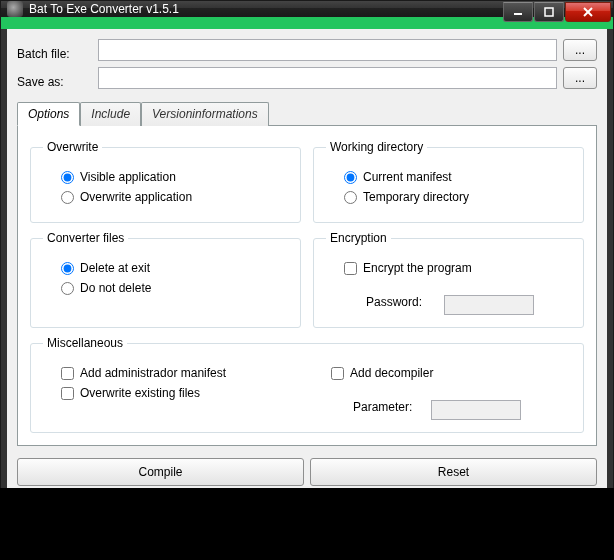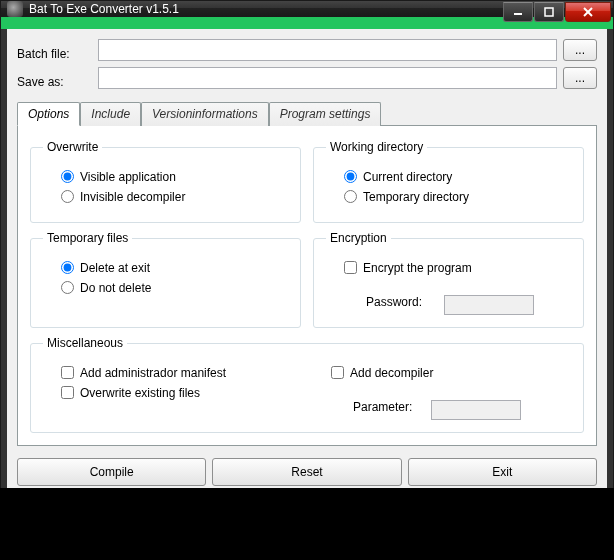--- a/index.html
+++ b/index.html
@@ -131,21 +131,21 @@
     padding: 10px 12px 12px 12px;
     margin: 0;
   }
   legend {
     padding: 0 4px;
     color: #000;
   }
 
   .radio-row, .check-row {
     display: flex;
-    align-items: flex-start;
+    align-items: flex-end;
     gap: 6px;
     margin: 6px 0 6px 18px;
     color: #000;
   }
   .radio-row input, .check-row input { margin: 0; }
 
   .field-inline {
     display: flex; align-items: flex-start; gap: 8px;
     margin: 20px 0 0 40px;
   }
@@ -231,54 +231,53 @@
       <input type="text" value="" style="">
       <div class="browse-btn">
           <span>...</span>
         </div>
     </div>
 
     <div class="tabstrip">
       <div class="tab active">Options</div>
       <div class="tab">Include</div>
       <div class="tab">Versioninformations</div>
-      <div class="tab">Program settings</div>
     </div>
 
     <div class="tabpanel">
 
       <div class="row2">
         <fieldset>
           <legend>Overwrite</legend>
           <label class="radio-row">
             <input type="radio" name="vis" checked="" style="">
             <span>Visible application</span>
           </label>
           <label class="radio-row">
             <input type="radio" name="vis" style="">
-            <span>Invisible decompiler</span>
+            <span>Overwrite application</span>
           </label>
         </fieldset>
 
         <fieldset>
           <legend>Working directory</legend>
           <label class="radio-row">
             <input type="radio" name="wd" checked="" style="">
-            <span>Current directory</span>
+            <span>Current manifest</span>
           </label>
           <label class="radio-row">
             <input type="radio" name="wd" style="">
             <span>Temporary directory</span>
           </label>
         </fieldset>
       </div>
 
       <div class="row2">
         <fieldset>
-          <legend>Temporary files</legend>
+          <legend>Converter files</legend>
           <label class="radio-row">
             <input type="radio" name="tf" checked="" style="">
             <span>Delete at exit</span>
           </label>
           <label class="radio-row">
             <input type="radio" name="tf" style="">
             <span>Do not delete</span>
           </label>
         </fieldset>
 
@@ -319,21 +318,20 @@
             </div>
           </div>
         </div>
       </fieldset>
 
     </div>
 
     <div class="btnbar">
       <div class="big-btn">Compile</div>
       <div class="big-btn">Reset</div>
-      <div class="big-btn">Exit</div>
     </div>
 
     <div class="footer-link">
       <a href="#">www.f2ko.de</a>
     </div>
 
   </div>
 </div>
 
 </body></html>

